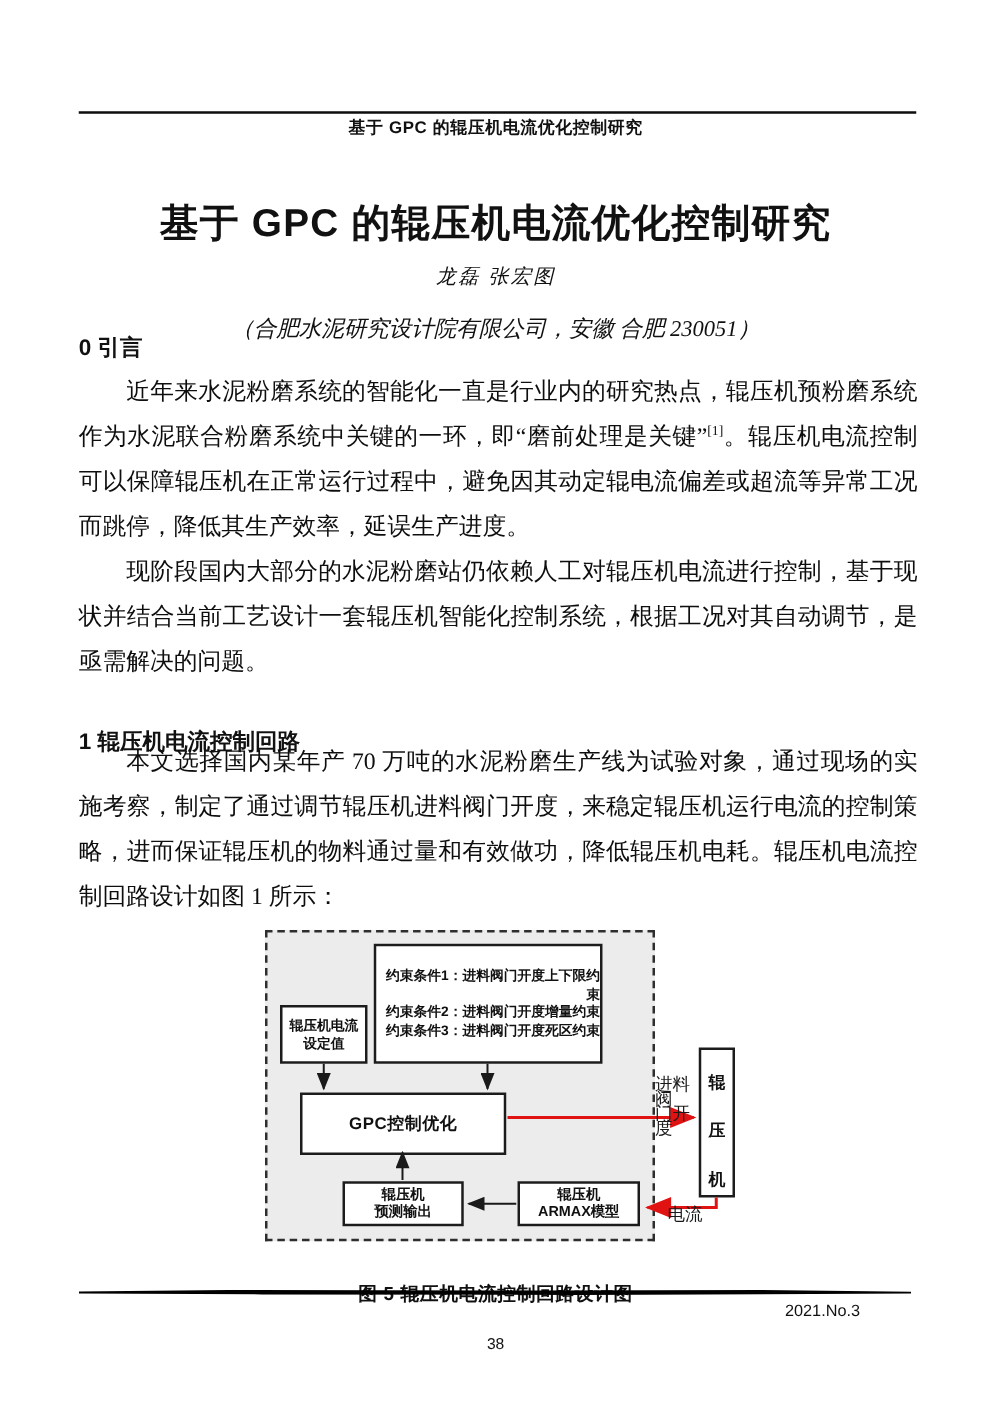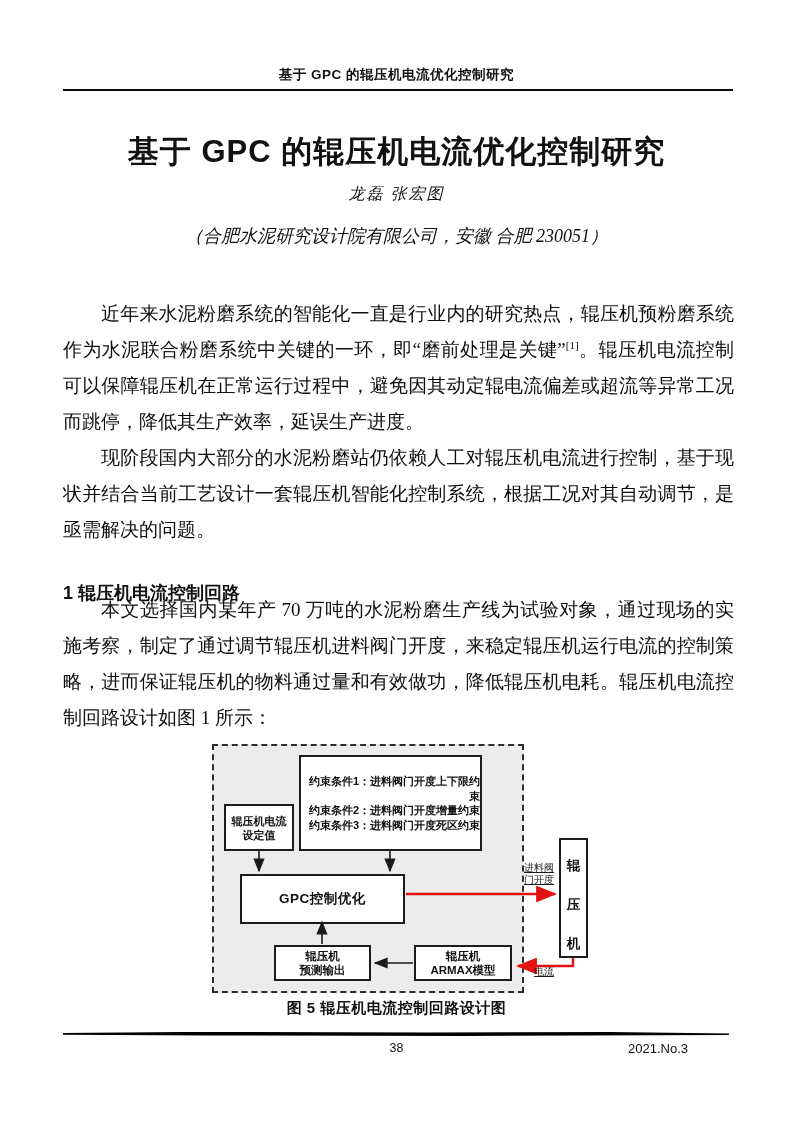--- a/index.html
+++ b/index.html
@@ -3,21 +3,21 @@
 <meta charset="utf-8">
 <style>
   html,body{margin:0;padding:0;background:#ffffff;}
   .page{
     position:relative;width:793px;height:1122px;background:#fff;
     font-family:"Liberation Serif","DejaVu Serif",serif;color:#111;
     overflow:hidden;box-sizing:border-box;
   }
   .page *{box-sizing:border-box;}
   .abs{position:absolute;}
-  .center{text-align:center;}
+  .center{text-align:center;margin-top:27px;}
   .sans{font-family:"Liberation Sans","DejaVu Sans",sans-serif;}
   .running-title{top:66px;left:0;width:100%;font-size:13.5px;font-weight:bold;letter-spacing:.5px;}
   .header-rule{top:89px;left:63px;width:670px;height:2px;background:#0d0d0d;}
   .paper-title{top:131px;left:0;width:100%;font-size:31px;font-weight:bold;letter-spacing:1px;}
   .authors{top:184px;left:0;width:100%;font-size:16px;font-style:italic;letter-spacing:2px;}
   .affiliation{top:224px;left:0;width:100%;font-size:18px;font-style:italic;}
   .sec-heading{left:63px;width:670px;font-size:18px;font-weight:bold;}
   .h-intro{top:266px;}
   .h-loop{top:557px;margin-top:24px;}
   .para{left:63px;width:671px;font-size:19px;line-height:36px;text-align:justify;text-indent:2em;color:#0e0e0e;}
@@ -37,21 +37,21 @@
     font-weight:bold;color:#111;white-space:pre-line;text-align:center;
   }
   .box-setpoint{left:224px;top:804px;width:70px;height:47px;font-size:11px;line-height:14px;}
   .box-constraints{left:299px;top:755px;width:183px;height:96px;font-size:11px;line-height:14.5px;text-align:right;justify-content:flex-start;padding-left:6px;}
   .box-gpc{left:240px;top:874px;width:165px;height:50px;font-size:13.5px;letter-spacing:.5px;}
   .box-pred{left:274px;top:945px;width:97px;height:36px;font-size:11.5px;line-height:14px;}
   .box-armax{left:414px;top:945px;width:98px;height:36px;font-size:11.5px;line-height:14px;}
   .box-roller{left:559px;top:838px;width:29px;height:120px;font-size:13.5px;line-height:39px;align-items:flex-start;padding-top:6px;}
   .fig-label{
     position:absolute;font-family:"Liberation Sans","DejaVu Sans",sans-serif;
-    font-size:10px;line-height:11.5px;color:#1a1a1a;white-space:pre-line;text-decoration:underline;
+    font-size:14px;line-height:11.5px;color:#1a1a1a;white-space:pre-line;
   }
   .lbl-valve{left:524px;top:862px;width:40px;}
   .lbl-current{left:534px;top:966px;}
   .fig-arrows{left:0;top:738px;pointer-events:none;}
   .fig-caption{top:999px;left:0;width:100%;font-size:15px;font-weight:bold;letter-spacing:.5px;}
   .footer-rule{top:1032px;left:63px;width:666px;height:4px;background:#000;
     clip-path:polygon(0 28%,18% 0,55% 10%,82% 0,100% 35%,100% 72%,60% 100%,22% 88%,0 70%);}
   .footer-page{top:1041px;left:0;width:100%;font-size:12.5px;}
   .footer-issue{top:1041px;right:105px;font-size:13px;}
 </style>
@@ -60,20 +60,21 @@
 
 <div class="page" style="--figure-bg: #ececec;">
 
   <div class="abs center sans running-title">基于 GPC 的辊压机电流优化控制研究</div>
   <div class="abs header-rule"></div>
 
   <div class="abs center sans paper-title">基于 GPC 的辊压机电流优化控制研究</div>
   <div class="abs center authors">龙磊 张宏图</div>
   <div class="abs center affiliation">（合肥水泥研究设计院有限公司，安徽 合肥 230051）</div>
 
+  <div class="abs sans sec-heading h-intro">0 引言</div>
 
   <div class="abs para p1"><span>近年来水泥粉磨系统的智能化一直是行业内的研究热点，辊压机预粉磨系统作为水泥联合粉磨系统中关键的一环，即“磨前处理是关键”</span><sup>[1]</sup><span>。辊压机电流控制可以保障辊压机在正常运行过程中，避免因其动定辊电流偏差或超流等异常工况而跳停，降低其生产效率，延误生产进度。</span></div>
 
   <div class="abs para p2">现阶段国内大部分的水泥粉磨站仍依赖人工对辊压机电流进行控制，基于现状并结合当前工艺设计一套辊压机智能化控制系统，根据工况对其自动调节，是亟需解决的问题。</div>
 
   <div class="abs sans sec-heading h-loop">1 辊压机电流控制回路</div>
 
   <div class="abs para p3">本文选择国内某年产 70 万吨的水泥粉磨生产线为试验对象，通过现场的实施考察，制定了通过调节辊压机进料阀门开度，来稳定辊压机运行电流的控制策略，进而保证辊压机的物料通过量和有效做功，降低辊压机电耗。辊压机电流控制回路设计如图 1 所示：</div>
 
   <div class="abs fig-dashed"></div>

